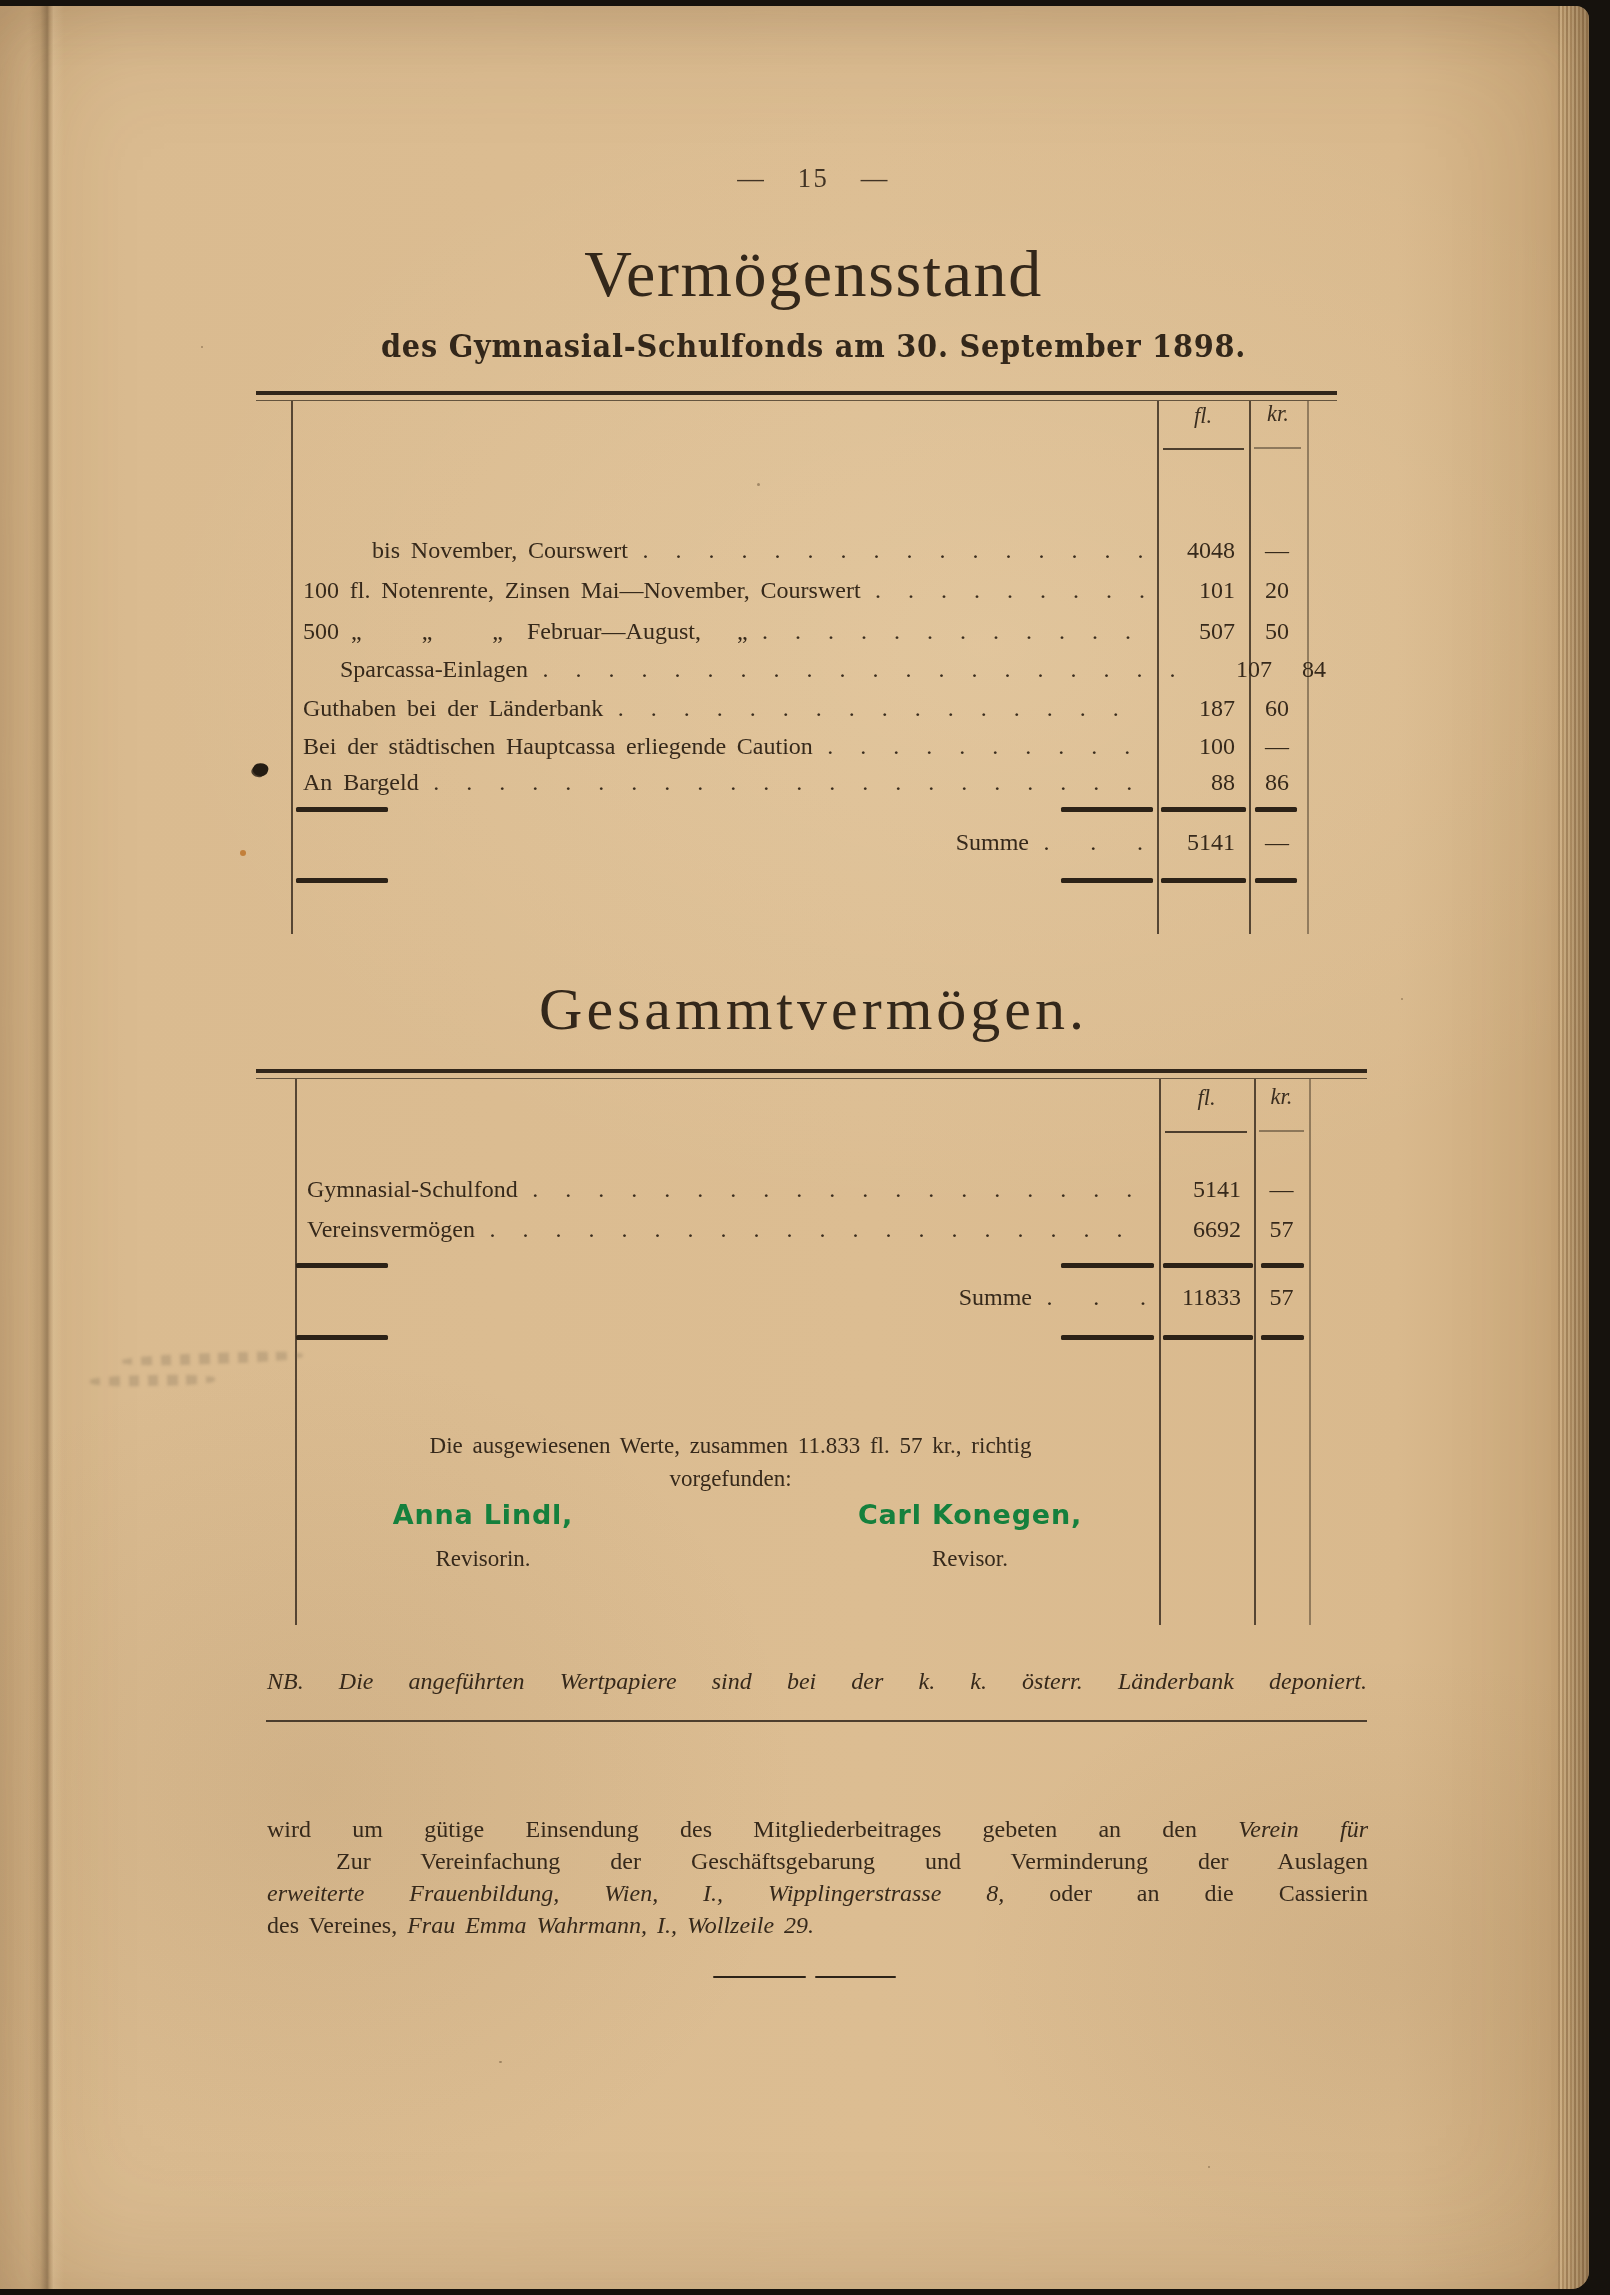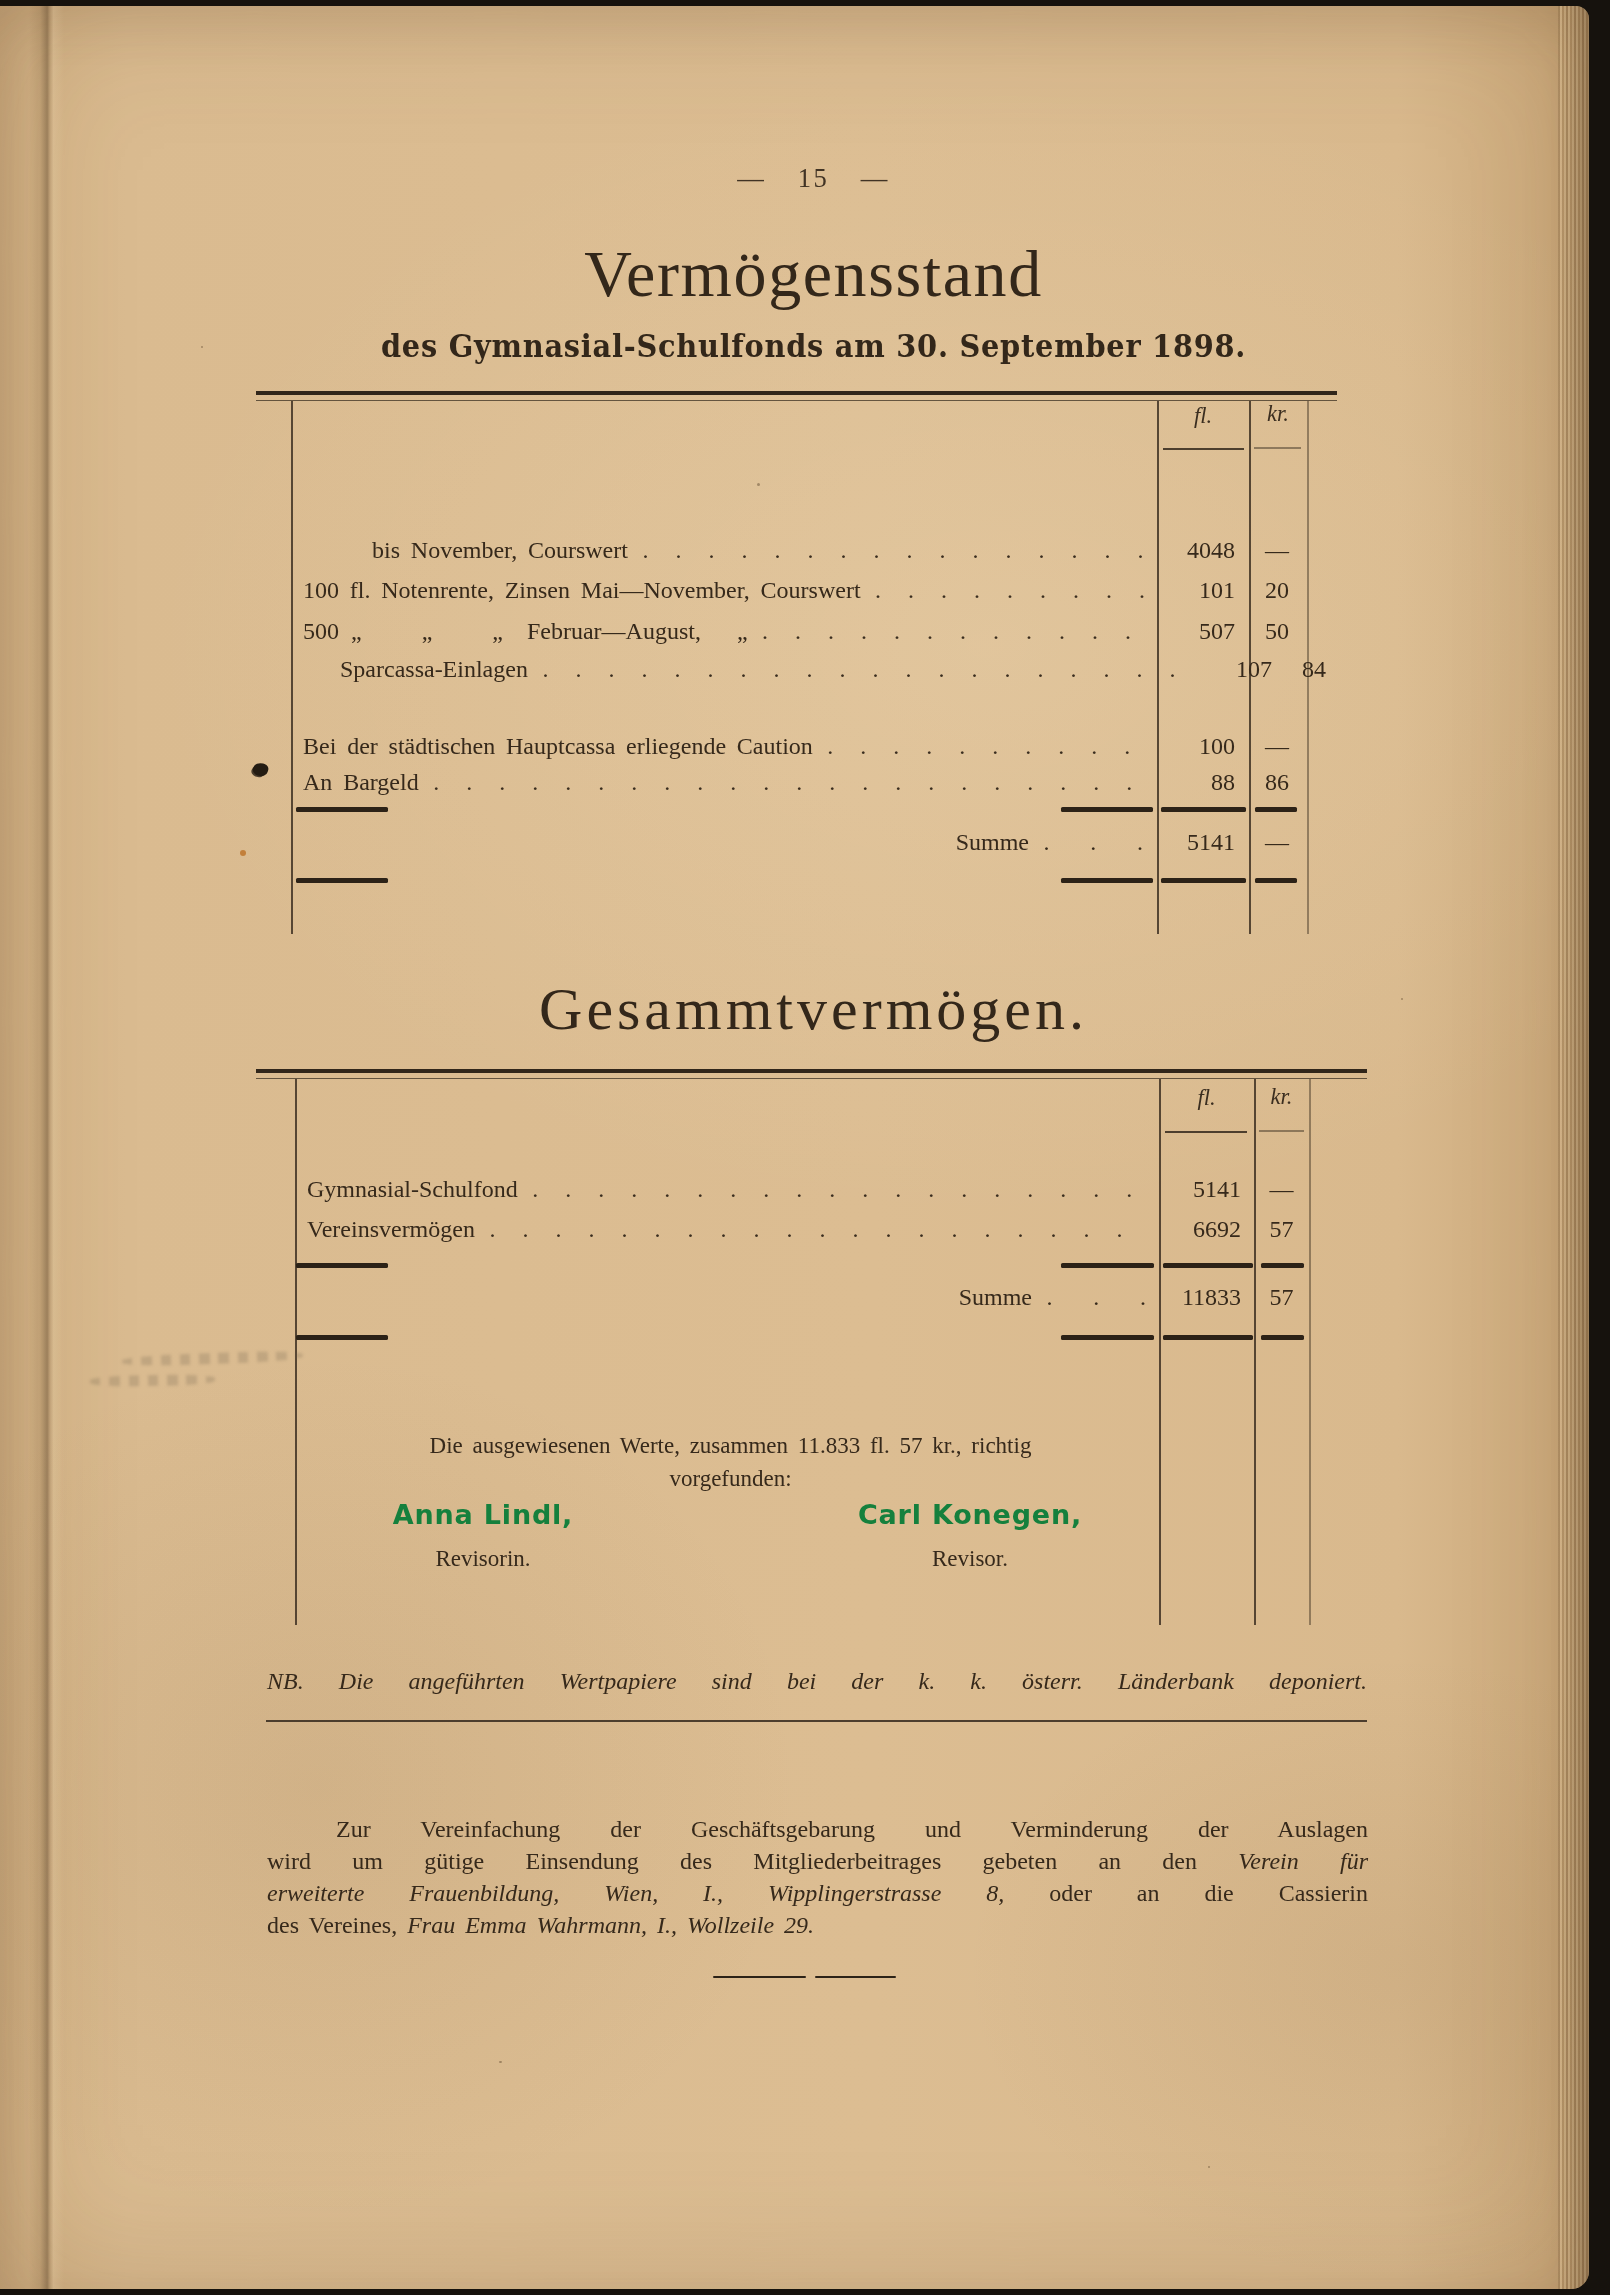--- a/index.html
+++ b/index.html
@@ -129,20 +129,26 @@
     <span class="leader"></span>
     <span class="cfl">507</span>
     <span class="ckr">50</span>
   </div>
   <div class="trow t1row" style="top:656px;padding-left:37px;">
     <span class="rtext">Sparcassa-Einlagen</span>
     <span class="leader"></span>
     <span class="cfl">107</span>
     <span class="ckr">84</span>
   </div>
+  <div class="trow t1row" style="top:695px;">
+    <span class="rtext">Guthaben bei der Länderbank</span>
+    <span class="leader"></span>
+    <span class="cfl">187</span>
+    <span class="ckr">60</span>
+  </div>
   <div class="trow t1row" style="top:733px;">
     <span class="rtext">Bei der städtischen Hauptcassa erliegende Caution</span>
     <span class="leader"></span>
     <span class="cfl">100</span>
     <span class="ckr">—</span>
   </div>
   <div class="trow t1row" style="top:769px;">
     <span class="rtext">An Bargeld</span>
     <span class="leader"></span>
     <span class="cfl">88</span>
@@ -214,26 +220,26 @@
 
   <div class="vc signame" style="left:338px;width:290px;top:1499px;">Anna Lindl,</div>
   <div class="vc signame" style="left:821px;width:298px;top:1499px;">Carl Konegen,</div>
   <div class="vc sigrole" style="left:338px;width:290px;top:1546px;">Revisorin.</div>
   <div class="vc sigrole" style="left:821px;width:298px;top:1546px;">Revisor.</div>
 
   <div class="nb">NB. Die angeführten Wertpapiere sind bei der k. k. österr. Länderbank deponiert.</div>
   <div class="thin" style="left:266px;top:1720px;width:1101px;height:2.4px;"></div>
 
   <div class="para" style="top:1816px;">
-    <div class="pline first">
-      <span>Zur Vereinfachung der Geschäftsgebarung und Verminderung der Auslagen</span>
-    </div>
     <div class="pline">
       <span>wird um gütige Einsendung des Mitgliederbeitrages gebeten an den</span>
       <span class="it">Verein für</span>
+    </div>
+    <div class="pline first">
+      <span>Zur Vereinfachung der Geschäftsgebarung und Verminderung der Auslagen</span>
     </div>
     <div class="pline">
       <span class="it">erweiterte Frauenbildung, Wien, I., Wipplingerstrasse 8,</span>
       <span>oder an die Cassierin</span>
     </div>
     <div class="pline last">
       <span>des Vereines,</span>
       <span class="it">Frau Emma Wahrmann, I., Wollzeile 29.</span>
     </div>
   </div>

